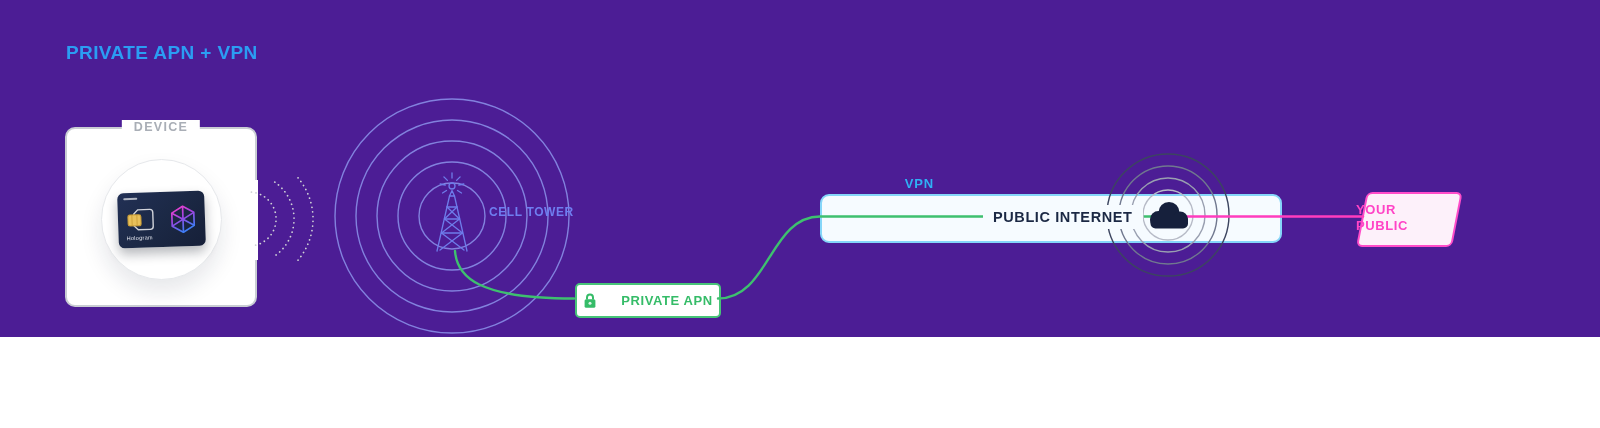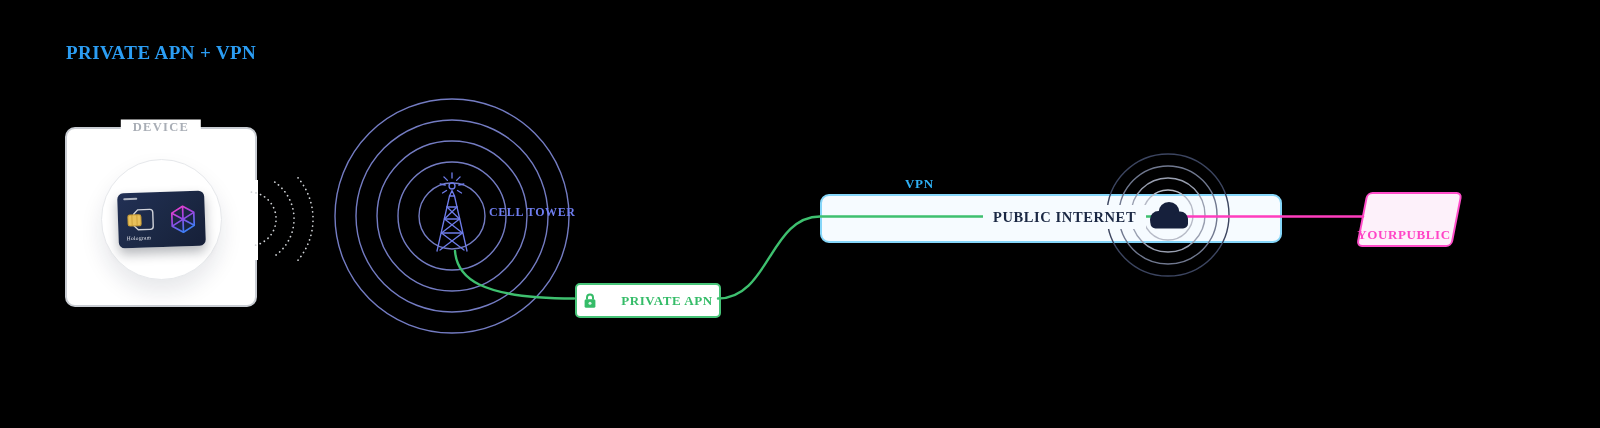--- a/index.html
+++ b/index.html
@@ -1,17 +1,17 @@
 <!DOCTYPE html>
 <html><head>
 <meta charset="utf-8">
 <style>
   html,body{margin:0;padding:0;background:#ffffff;}
-  .canvas{position:relative;width:1600px;height:428px;background:#000000;overflow:hidden;
-          font-family:Liberation Serif, serif;}
+  .canvas{position:relative;width:1600px;height:337px;background:#4c1d95;overflow:hidden;
+          font-family:Liberation Sans, sans-serif;}
   .layer-svg{position:absolute;left:0;top:0;z-index:3;pointer-events:none;}
 
   .page-title{position:absolute;left:66px;top:42px;z-index:5;font-size:19px;font-weight:bold;
               letter-spacing:.4px;color:#2b9df3;}
 
   
   .device-box{position:absolute;left:65px;top:127px;width:188px;height:176px;z-index:1;
               border:2px solid #c9cdd3;border-radius:10px;background:#ffffff;}
   .device-label{position:absolute;left:50%;top:-2px;transform:translate(-50%,-50%);
                 background:#ffffff;padding:0 12px;color:#a9aeb6;font-size:12.5px;font-weight:bold;
@@ -46,21 +46,21 @@
              color:#2fb1f5;font-size:13px;font-weight:bold;letter-spacing:.8px;}
   .public-internet-label{position:absolute;left:983px;top:205px;height:24px;line-height:24px;z-index:5;
              background:#f6fbff;padding:0 10px;color:#1b2844;font-size:14.5px;font-weight:bold;
              letter-spacing:.6px;white-space:nowrap;}
 
   
   .server-box{position:absolute;left:1356px;top:192px;width:92px;height:51px;z-index:1;
               border:2px solid #ff4dc9;border-radius:6px;background:#fdf1fa;
               transform:skewX(-11deg);transform-origin:0 100%;}
   .server-text{position:absolute;left:1356px;top:192px;width:96px;height:51px;z-index:5;
-               display:flex;flex-direction:row;align-items:flex-end;justify-content:center;
+               display:flex;flex-direction:column;align-items:flex-start;justify-content:center;
                color:#ff44c6;font-size:13px;font-weight:bold;letter-spacing:.6px;line-height:16px;}
 </style>
 </head>
 <body>
 
 <div class="canvas">
 
   <div class="page-title">PRIVATE APN + VPN</div>
 
   <div class="device-box">

